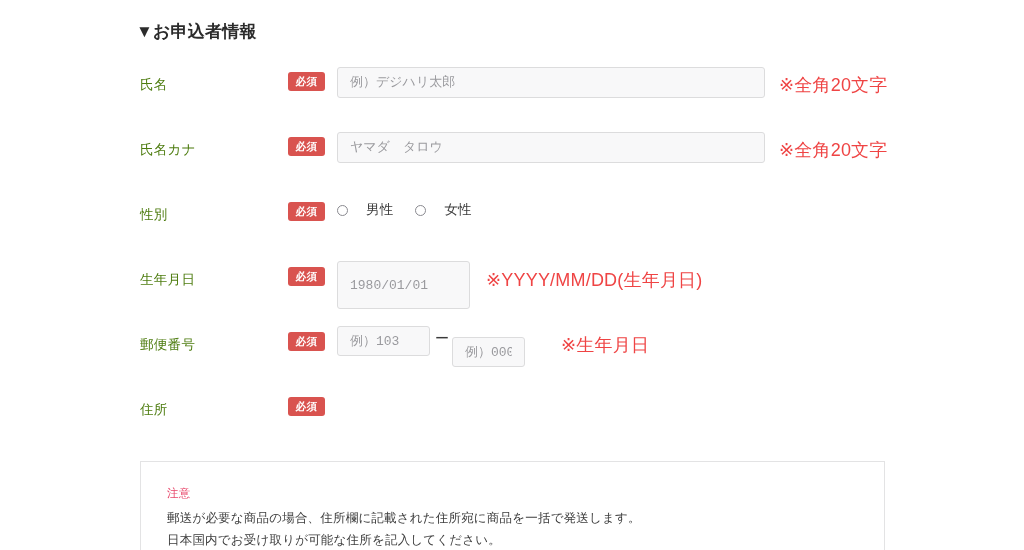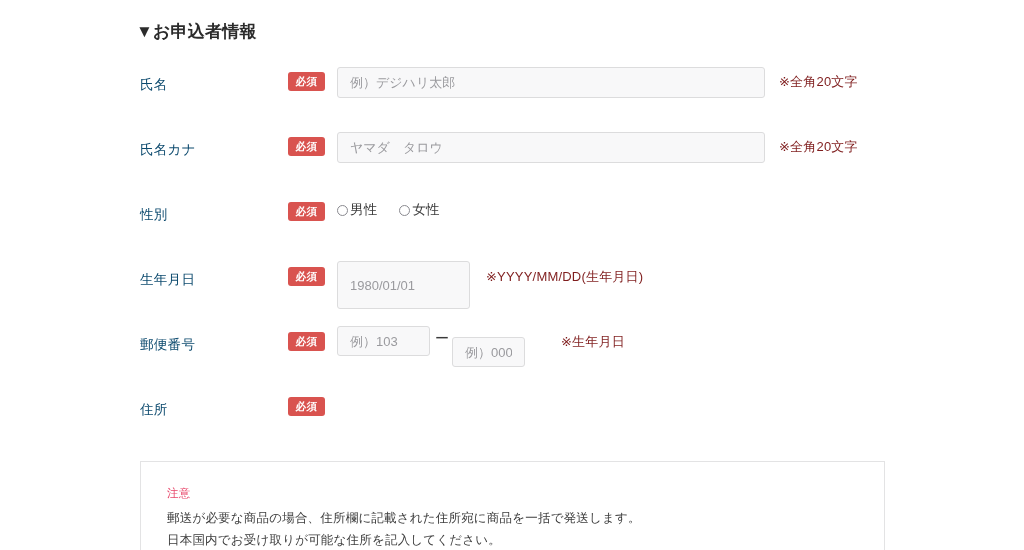--- a/index.html
+++ b/index.html
@@ -45,21 +45,21 @@
     position: relative;
     height: 65px;
     display: flex;
     align-items: flex-start;
   }
   .row-label {
     position: absolute;
     left: 140px;
     top: 14px;
     font-size: 13.5px;
-    color: #0c4a6e;
+    color: #4d7c0f;
     white-space: nowrap;
     letter-spacing: 0.3px;
   }
   .badge-required {
     position: absolute;
     left: 288px;
     top: 10px;
     width: 37px;
     height: 19px;
     background: #d9534f;
@@ -72,21 +72,21 @@
     letter-spacing: 0.5px;
   }
 
   
   .txt {
     position: absolute;
     box-sizing: border-box;
     background: #f8f8f9;
     border: 1px solid #dcdcdd;
     border-radius: 3px;
-    font-family: Liberation Sans, sans-serif;
+    font-family: Liberation Mono, monospace;
     font-size: 13px;
     color: #ef4444;
     padding: 0 12px;
     outline: none;
   }
   .txt::placeholder { color: #9a9a9e; opacity: 1; }
 
   .txt-wide   { left: 337px; top: 5px;  width: 428px; height: 31px; }
   .txt-date   { left: 337px; top: 4px;  width: 133px; height: 48px; }
   .txt-zip1   { left: 337px; top: 4px;  width: 93px;  height: 30px; }
@@ -98,42 +98,42 @@
     top: 8px;
     width: 16px;
     text-align: center;
     font-size: 14px;
     color: #3a3a3a;
   }
 
   
   .hint {
     position: absolute;
-    font-size: 13px;
-    color: #7f1d1d;
+    font-size: 18px;
+    color: #ef4444;
     white-space: nowrap;
     letter-spacing: 0.2px;
   }
   .hint-right   { left: 779px; top: 11px; }
   .hint-date    { left: 486px; top: 11px; }
   .hint-zip     { left: 561px; top: 11px; }
 
   
   .radio-group {
     position: absolute;
     left: 337px;
     top: 9px;
     display: flex;
     align-items: center;
     gap: 22px;
   }
   .radio-item {
     display: flex;
     align-items: center;
-    gap: 2px;
+    gap: 18px;
     cursor: pointer;
   }
   .radio-circle {
     display: inline-block;
     width: 11px;
     height: 11px;
     border: 1.3px solid #8a8a90;
     border-radius: 50%;
     background: #ffffff;
     box-sizing: border-box;

